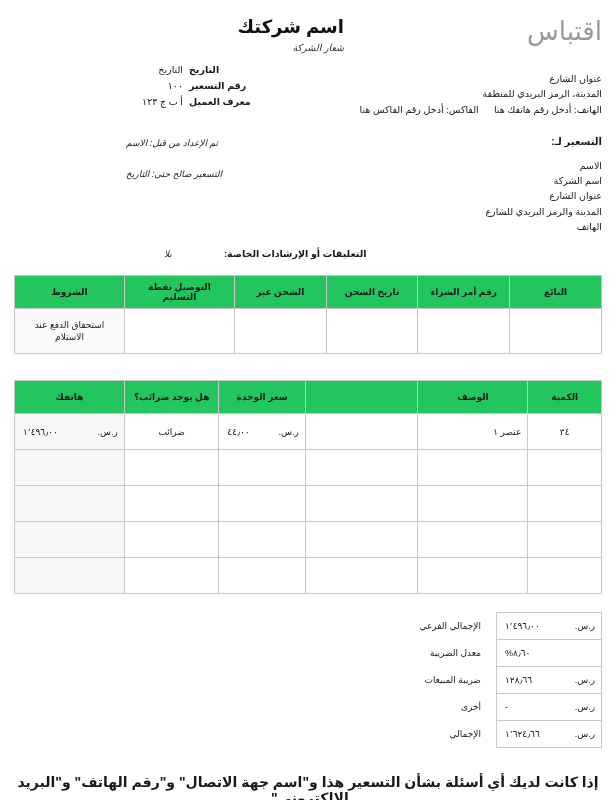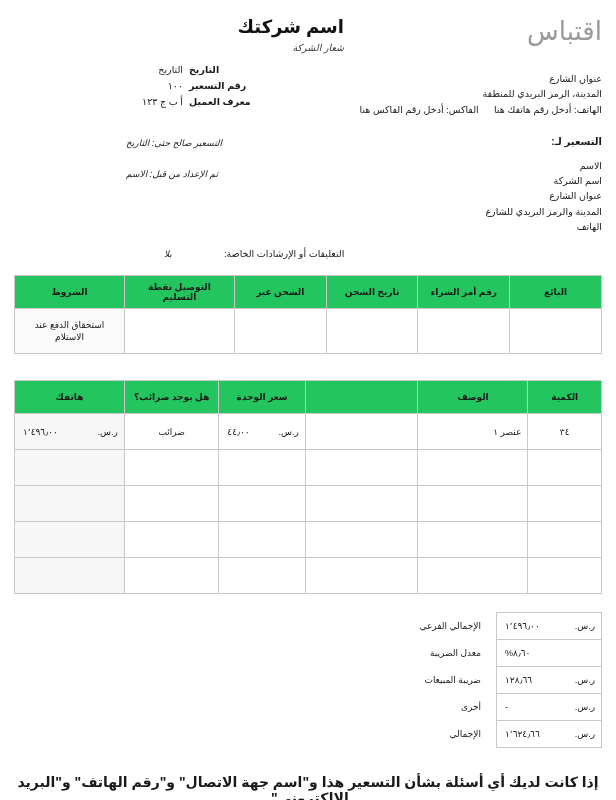--- a/index.html
+++ b/index.html
@@ -130,21 +130,21 @@
   
   .comments-row {
     margin-top: 14px;
     display: flex;
     flex-direction: row;
     justify-content: flex-start;
     align-items: baseline;
     font-size: 9.5px;
   }
   .comments-label {
-    font-weight: normal;
+    font-weight: bold;
     margin-right: auto;
     text-align: center;
   }
   .comments-value {
     font-size: 9px;
     font-style: italic;
     margin-right: 52px;
     margin-left: 150px;
   }
 
@@ -293,22 +293,22 @@
     <div class="quote-to-lines">
       <div>الاسم</div>
       <div>اسم الشركة</div>
       <div>عنوان الشارع</div>
       <div>المدينة والرمز البريدي للشارع</div>
       <div>الهاتف</div>
     </div>
   </div>
 
   <div class="validity-block">
+    <div class="v-row">تم الإعداد من قبل: الاسم</div>
     <div class="v-row">التسعير صالح حتى: التاريخ</div>
-    <div class="v-row">تم الإعداد من قبل: الاسم</div>
   </div>
 
   <div class="comments-row">
     <span class="comments-label">التعليقات أو الإرشادات الخاصة:</span>
     <span class="comments-value">بلا</span>
   </div>
 
   <table class="info-table">
     <thead>
       <tr>

